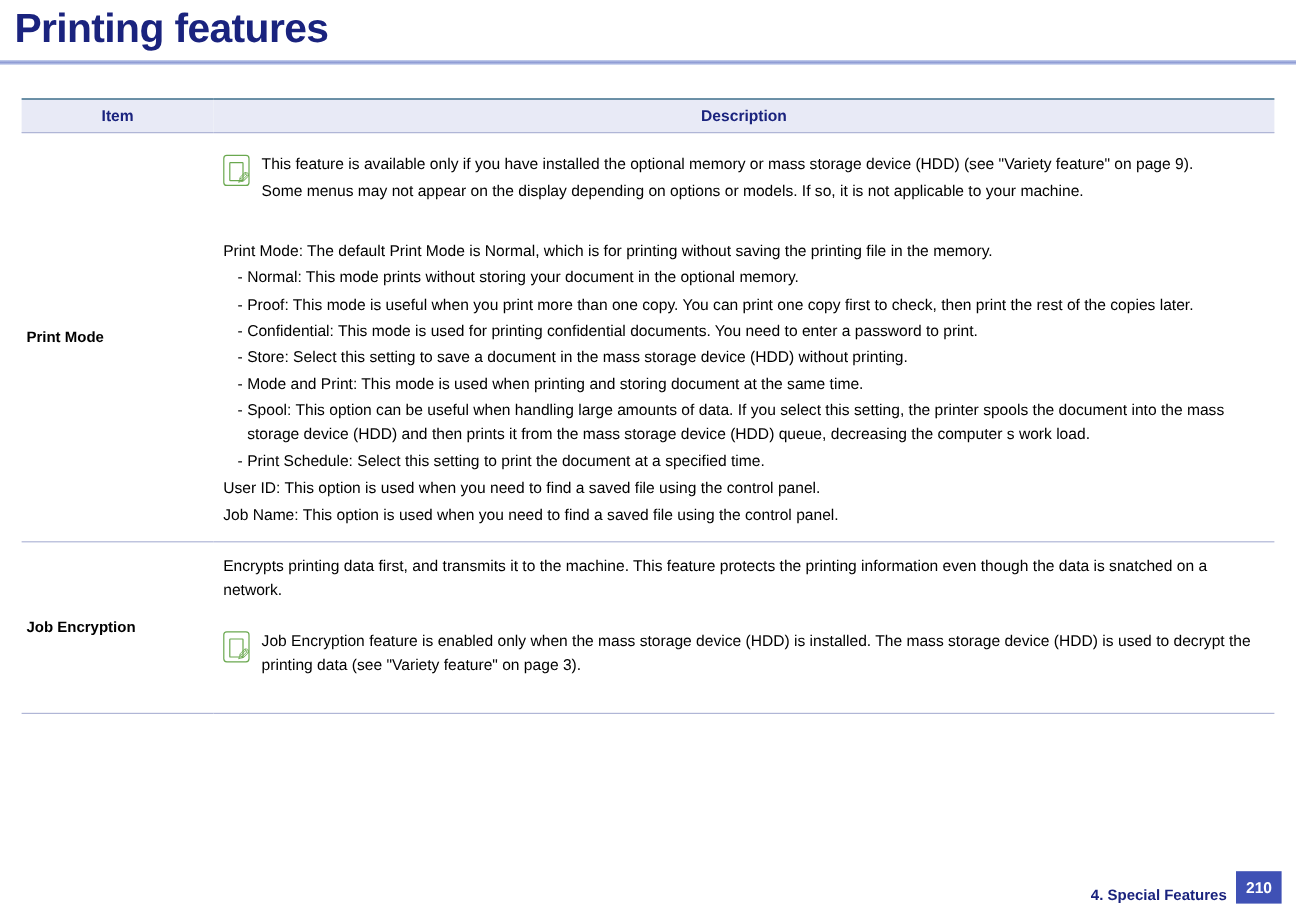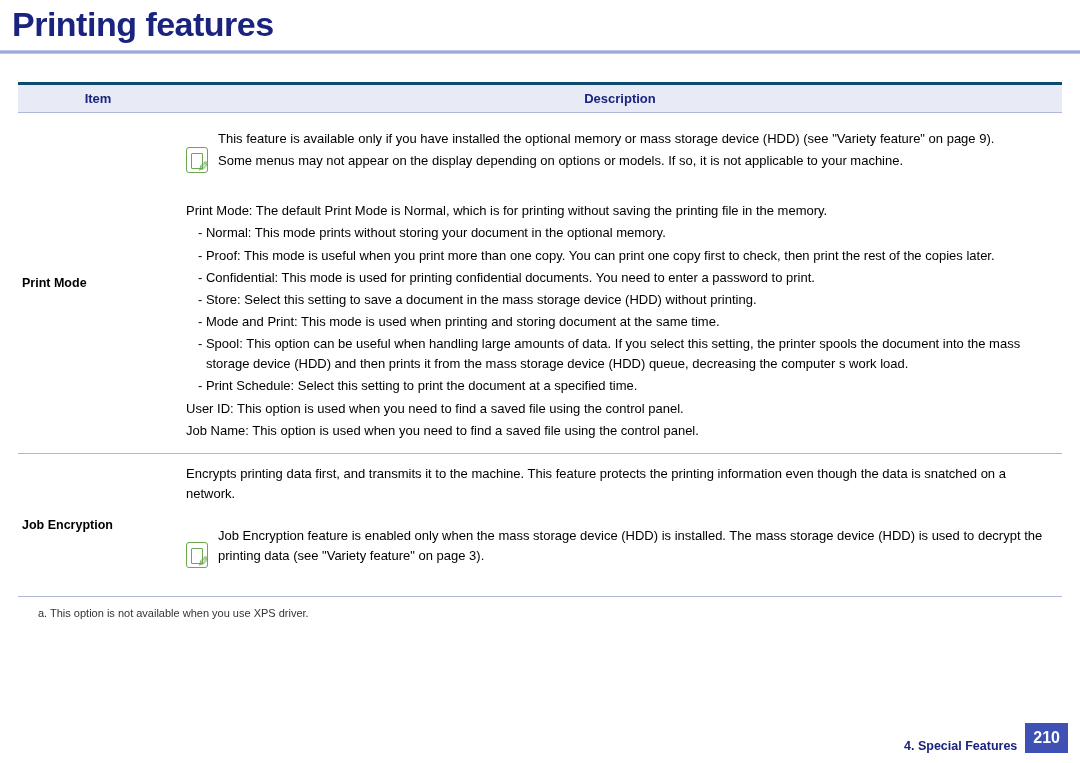--- a/index.html
+++ b/index.html
@@ -26,21 +26,21 @@
     .table-wrap {
       margin: 28px 18px 0 18px;
     }
     table {
       border-collapse: collapse;
       width: 100%;
       font-size: 13px;
     }
     thead td {
       background: #e8eaf6;
-      border-top: 3px solid #0c4a6e;
+      border-top: 1px solid #0c4a6e;
       border-bottom: 1px solid #b0b6d6;
       border-left: none;
       border-right: none;
       text-align: center;
       font-weight: bold;
       color: #1a237e;
       padding: 6px 8px;
     }
     tbody td {
       border: 1px solid #b0b6d6;
@@ -51,21 +51,21 @@
     }
     td.itemcol {
       width: 160px;
       font-weight: bold;
       font-size: 12.5px;
       padding-left: 4px;
     }
     td.desccol { }
     .note-row {
       display: flex;
-      align-items: flex-end;
+      align-items: flex-start;
       gap: 10px;
       margin: 6px 0 18px 0;
     }
     .note-icon {
       flex: 0 0 22px;
       height: 26px;
       border: 1px solid #6aa84f;
       border-radius: 3px;
       position: relative;
       margin-top: 2px;
@@ -106,21 +106,21 @@
     }
     .footer-chapter {
       color: #1a237e;
       font-weight: bold;
       font-size: 12.5px;
     }
     .footer-page {
       background: #3f51b5;
       color: #fff;
       font-weight: bold;
-      font-size: 16px;
+      font-size: 13px;
       padding: 6px 8px;
     }
   </style>
 </head>
 <body>
 
 <div class="title">Printing features</div>
 <div class="title-underline"></div>
 
 <div class="table-wrap">
@@ -165,19 +165,18 @@
           <div class="note-row">
             <div class="note-icon"></div>
             <div>
               <div class="desc-line"><span class="b">Job Encryption</span><span> feature is enabled only when the mass storage device (HDD) is installed. The mass storage device (HDD) is used to decrypt the printing data (see "Variety feature" on page 3).</span></div>
             </div>
           </div>
         </td>
       </tr>
     </tbody>
   </table>
-  <div class="footnote">a.  This option is not available when you use XPS driver.</div>
 </div>
 
 <div class="footer">
   <span class="footer-chapter">4.  Special Features</span>
   <span class="footer-page">210</span>
 </div>
 
 </body></html>

